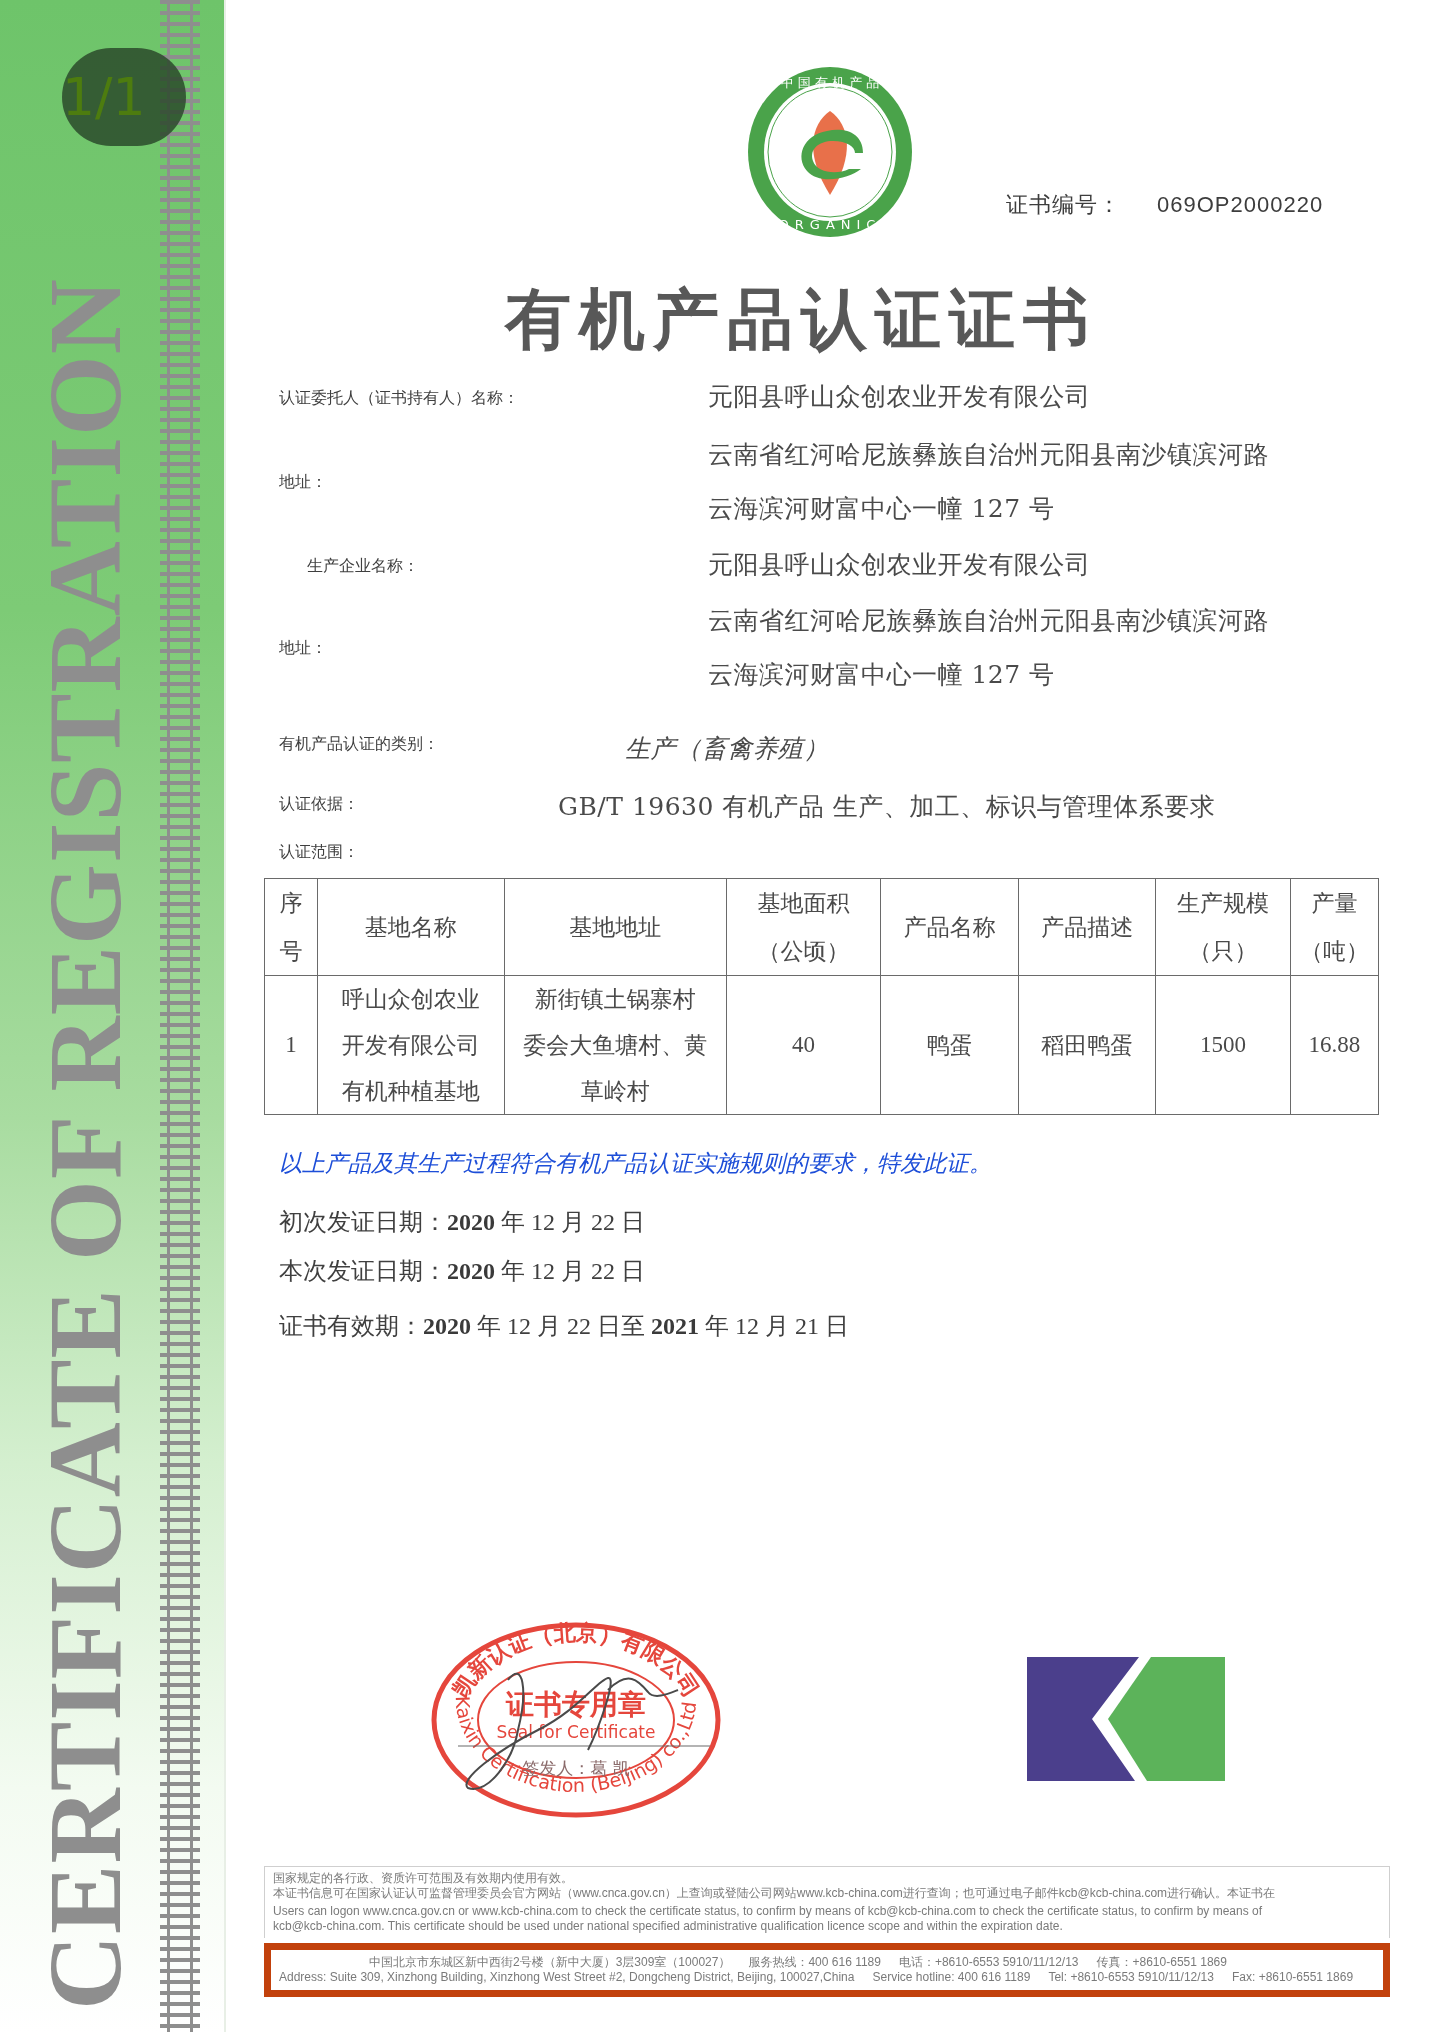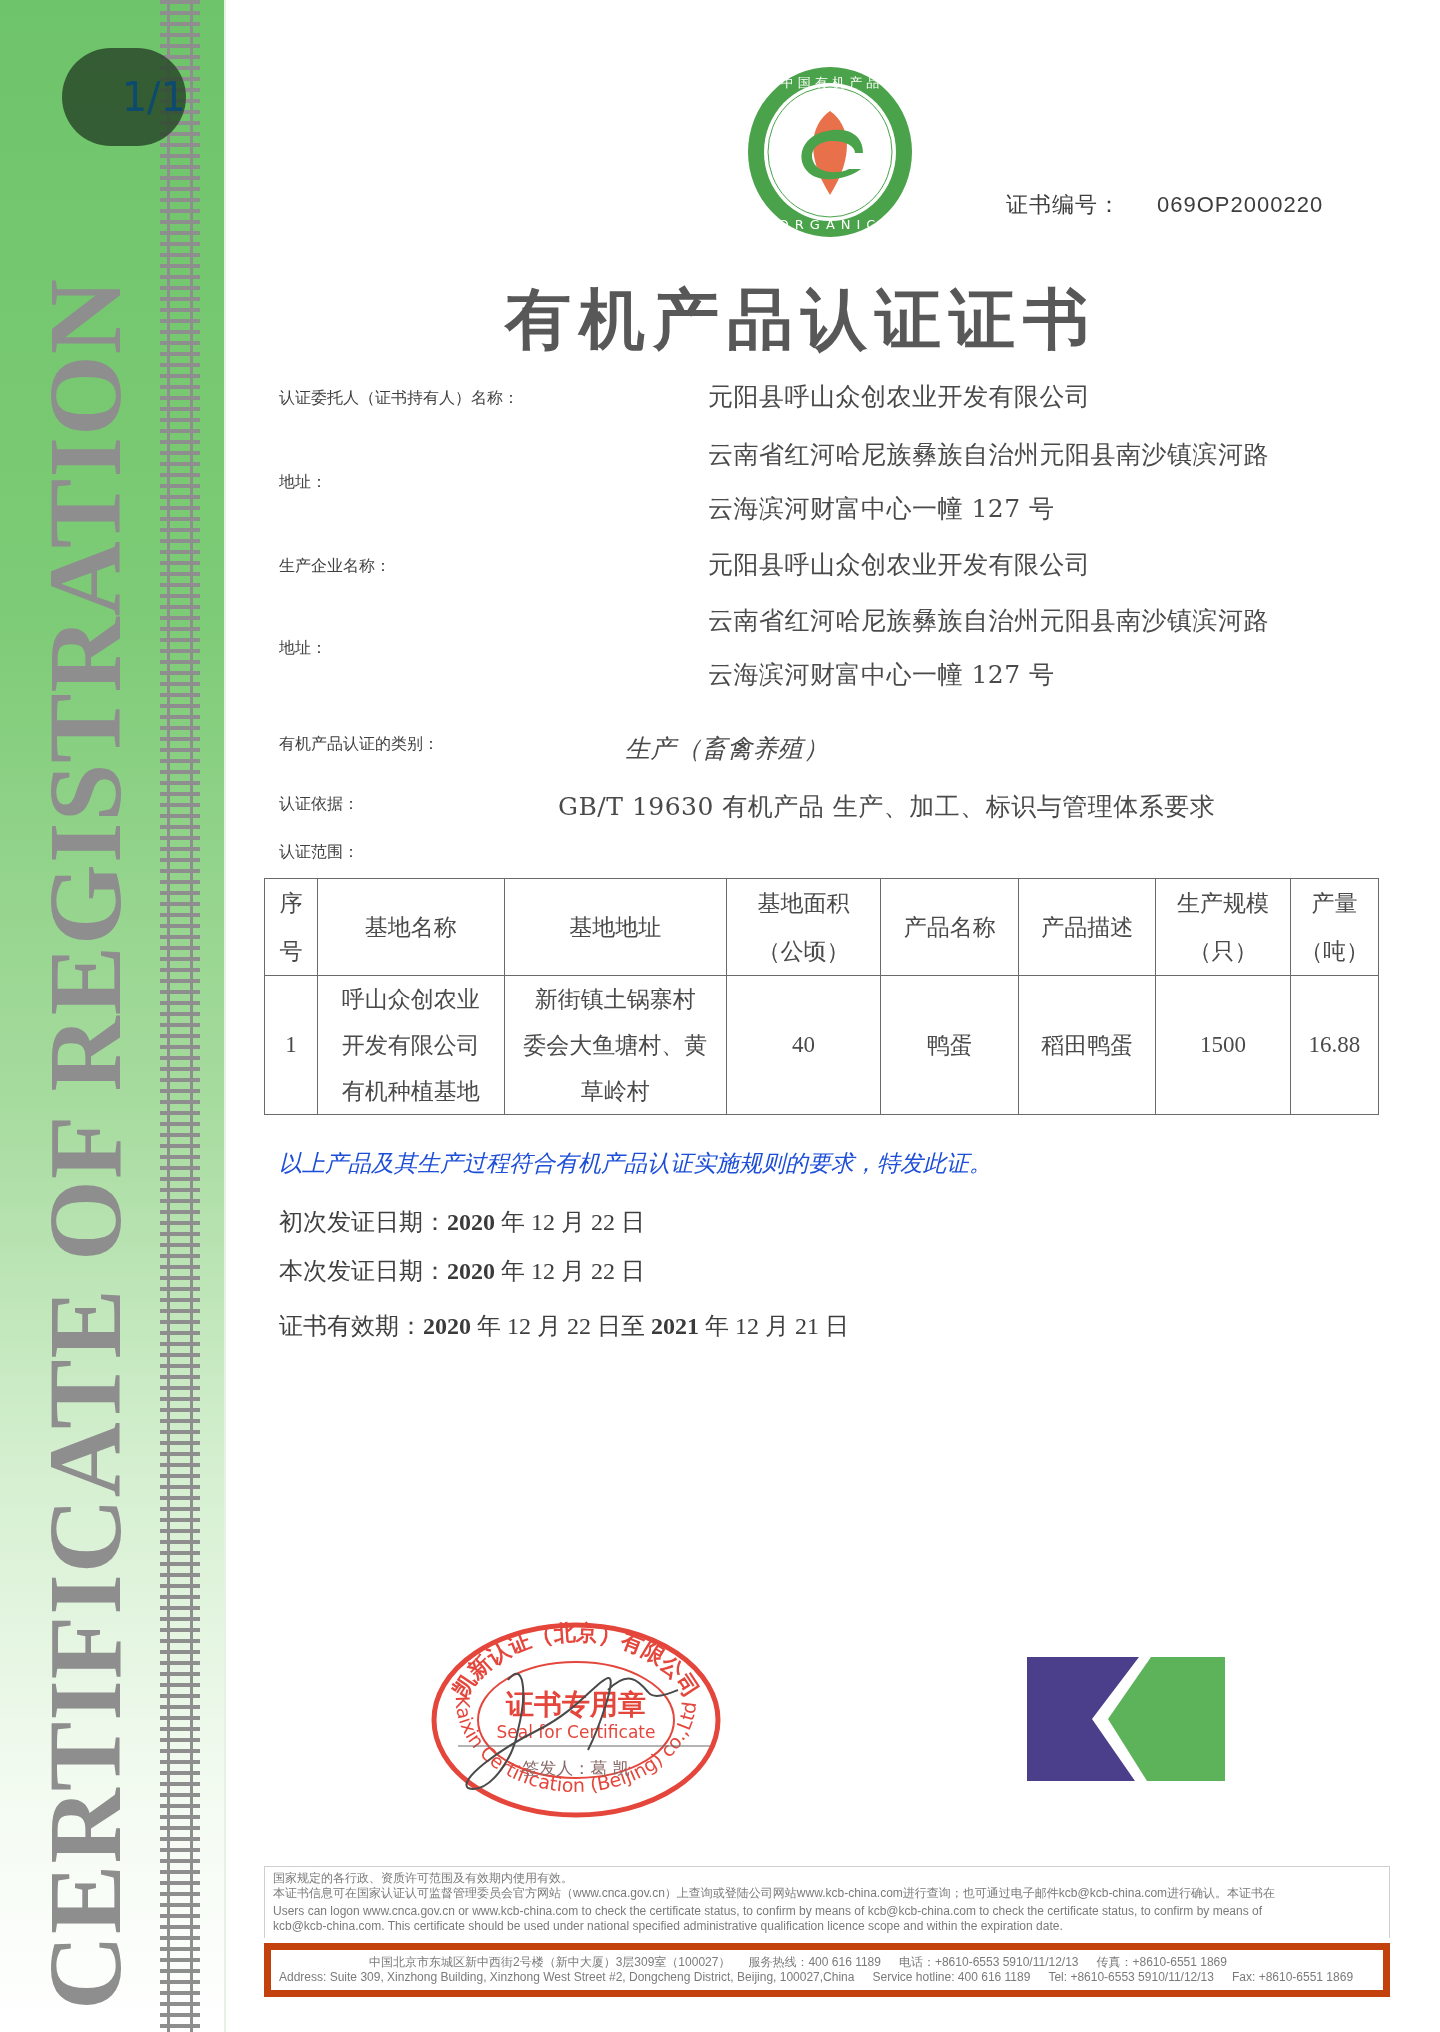--- a/index.html
+++ b/index.html
@@ -23,22 +23,22 @@
     background:
       linear-gradient(to right, transparent 7px, #8e8e8e 7px, #8e8e8e 10px, transparent 10px, transparent 30px, #8e8e8e 30px, #8e8e8e 33px, transparent 33px),
       repeating-linear-gradient(to bottom, #8e8e8e 0px, #8e8e8e 4px, transparent 4px, transparent 11px);
   }
   .side-band-edge { position: absolute; left: 224px; top: 0; width: 2px; height: 2032px; background: #e8efe6; }
 
   
   .page-indicator {
     position: absolute; left: 62px; top: 48px; width: 124px; height: 98px;
     border-radius: 49px; background: rgba(40, 70, 40, 0.82);
-    color: #0c4a6e; font-family: "DejaVu Sans", "Liberation Sans", sans-serif;
-    font-size: 40px; line-height: 98px; text-align: right;
+    color: #4d7c0f; font-family: "DejaVu Sans", "Liberation Sans", sans-serif;
+    font-size: 52px; line-height: 98px; text-align: left;
   }
 
   
   .organic-logo { position: absolute; left: 745px; top: 65px; width: 170px; height: 175px; }
 
   .cert-number { position: absolute; left: 1006px; top: 190px; font-size: 22px; color: #3d3d3d; letter-spacing: 1px; }
   .cert-number .label { margin-right: 36px; text-align: center; }
   .cert-number .value { font-family: "Liberation Sans", "DejaVu Sans", sans-serif; letter-spacing: 1px; }
 
   .doc-title {
@@ -120,21 +120,21 @@
 
 <div class="doc-title">有机产品认证证书</div>
 
 <div class="field-label" style="top:388px;">认证委托人（证书持有人）名称：</div>
 <div class="field-value" style="top:380px;">元阳县呼山众创农业开发有限公司</div>
 
 <div class="field-value" style="top:438px;">云南省红河哈尼族彝族自治州元阳县南沙镇滨河路</div>
 <div class="field-label" style="top:472px;">地址：</div>
 <div class="field-value" style="top:492px;">云海滨河财富中心一幢 127 号</div>
 
-<div class="field-label" style="top:556px;">生产企业名称：</div>
+<div class="field-label" style="top:556px;margin-left:28px;">生产企业名称：</div>
 <div class="field-value" style="top:548px;">元阳县呼山众创农业开发有限公司</div>
 
 <div class="field-value" style="top:604px;">云南省红河哈尼族彝族自治州元阳县南沙镇滨河路</div>
 <div class="field-label" style="top:638px;">地址：</div>
 <div class="field-value" style="top:658px;">云海滨河财富中心一幢 127 号</div>
 
 <div class="field-label" style="top:734px;">有机产品认证的类别：</div>
 <div class="field-value italic" style="top:732px; left:625px;">生产（畜禽养殖）</div>
 
 <div class="field-label" style="top:794px;">认证依据：</div>

